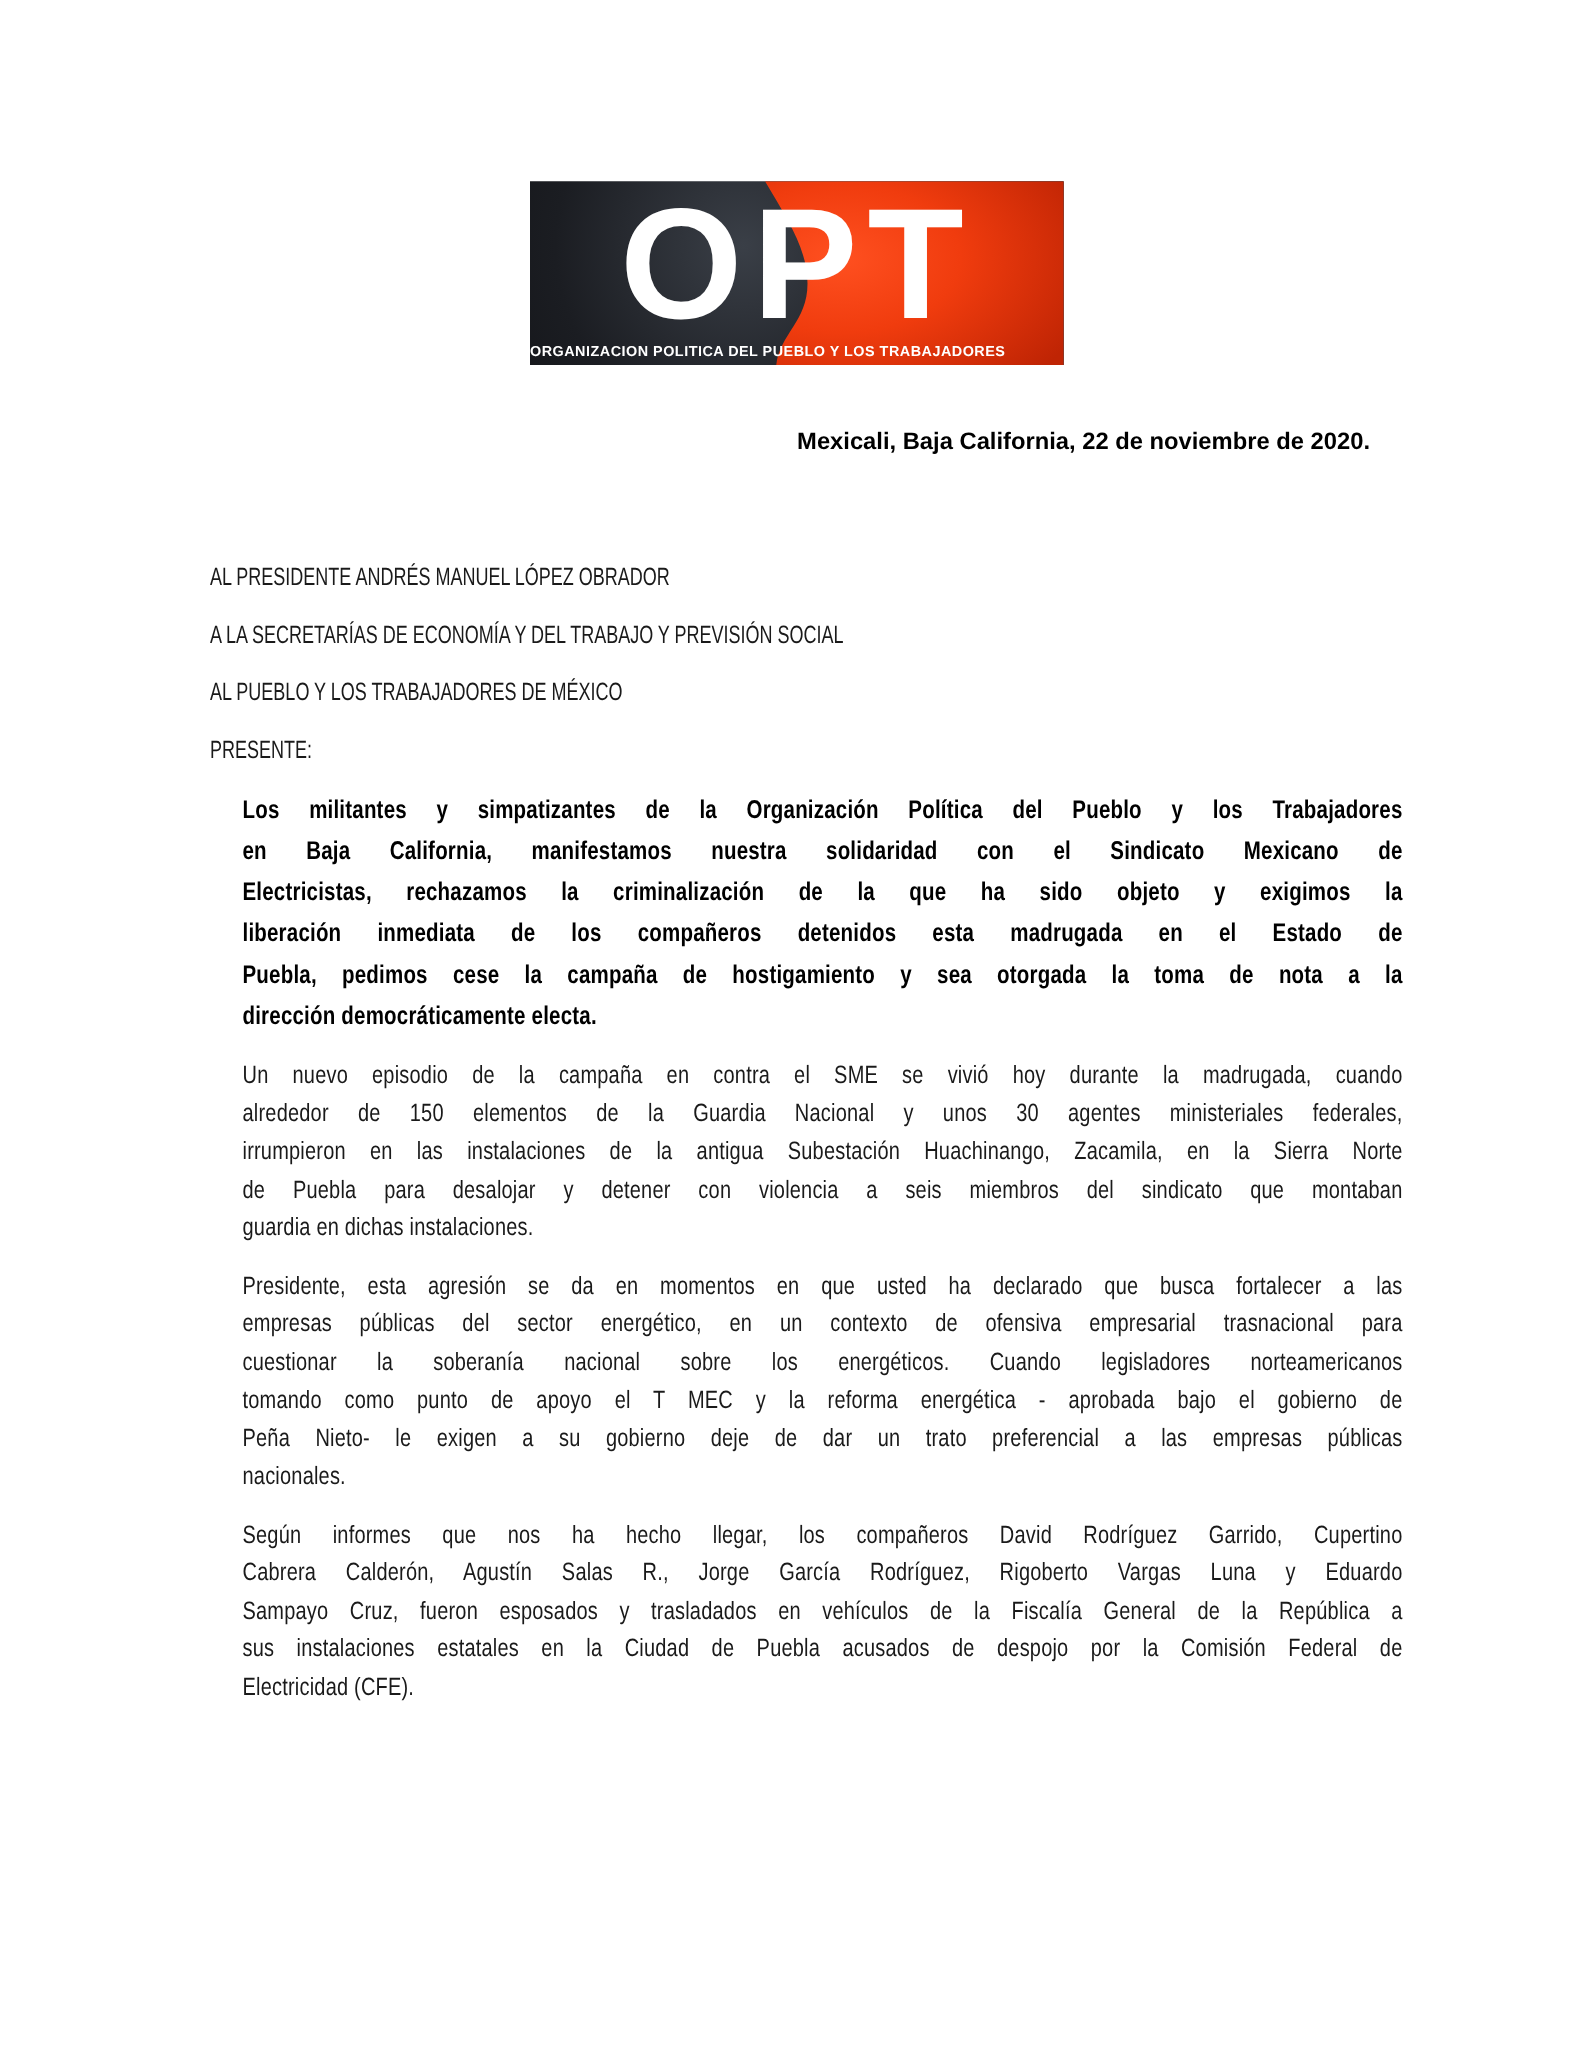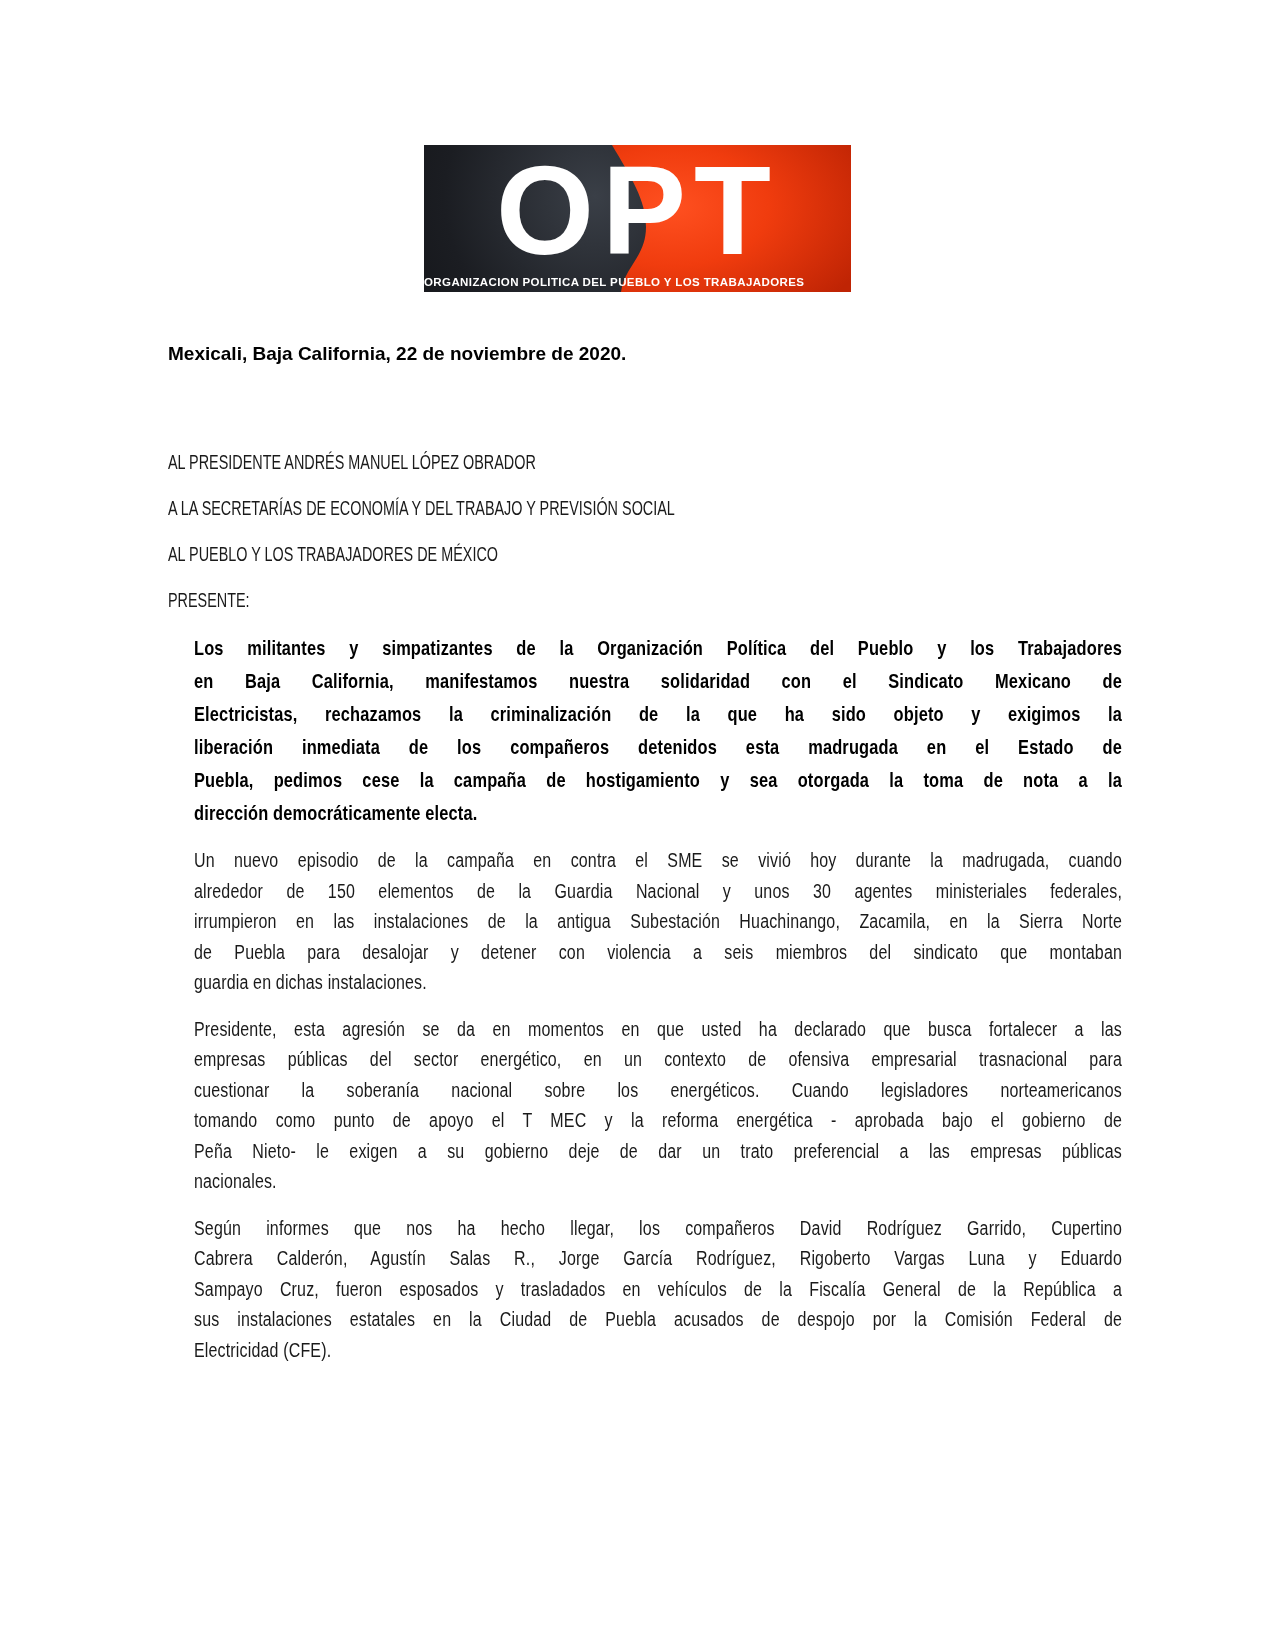--- a/index.html
+++ b/index.html
@@ -51,20 +51,21 @@
 
   
   .content {
     position: absolute;
     left: 168px;
     top: 0;
     width: 928px;
     padding-top: 338px;
   }
   .date-line {
+    text-align: right;
     font-weight: bold;
     font-size: 19px;
     line-height: 31px;
     color: #000000;
   }
   .recipients { margin-top: 78px; }
   .recipient-line {
     font-size: 20px;
     line-height: 31px;
     margin-bottom: 15px;

